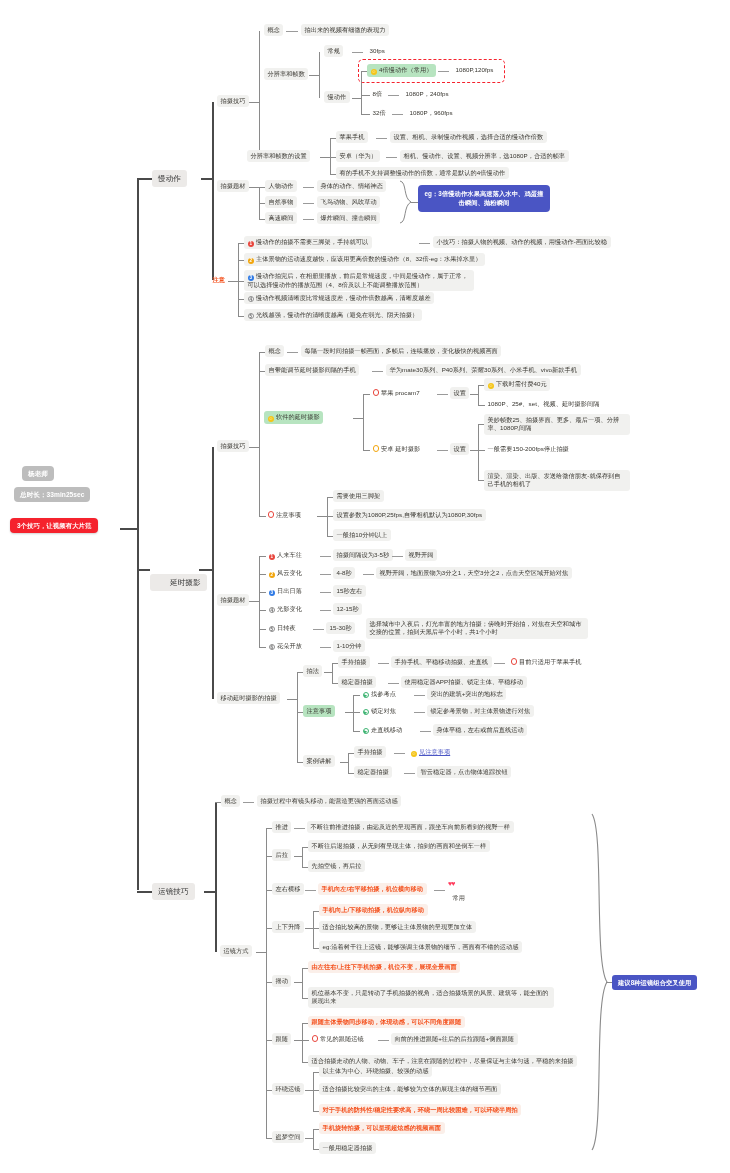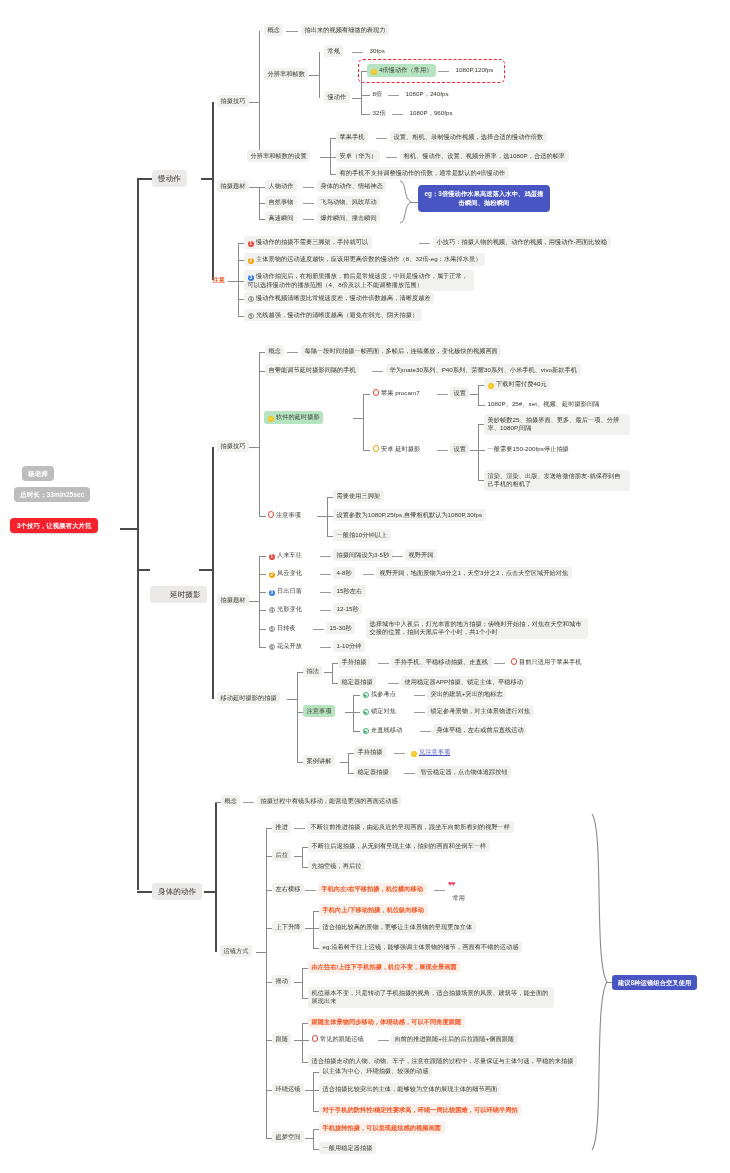--- a/index.html
+++ b/index.html
@@ -90,22 +90,22 @@
 <div id="map">
 
   <div class="node root" style="left:22px; top:466px;">杨老师</div>
   <div class="node root" style="left:14px; top:487px;">总时长：33min25sec</div>
   <div class="node redchip" style="left:10px; top:518px;">3个技巧，让视频有大片范</div>
 
   <div class="hline thick" style="left:120px; top:528px; width:18px;"></div>
   <div class="vline thick" style="left:137px; top:178px; height:712px;"></div>
 
   <div class="node mainbranch" style="left:152px; top:170px;">慢动作</div>
-  <div class="node mainbranch" style="left:150px; top:586px;padding-left:20px;">延时摄影</div>
-  <div class="node mainbranch" style="left:152px; top:883px;">身体的动作</div>
+  <div class="node mainbranch" style="left:150px; top:574px;padding-left:20px;">延时摄影</div>
+  <div class="node mainbranch" style="left:152px; top:883px;">运镜技巧</div>
   <div class="hline thick" style="left:137px; top:178px; width:15px;"></div>
   <div class="hline thick" style="left:137px; top:569px; width:13px;"></div>
   <div class="hline thick" style="left:137px; top:891px; width:15px;"></div>
 
   <div class="hline thick" style="left:201px; top:178px; width:12px;"></div>
   <div class="vline thick" style="left:212px; top:102px; height:120px;"></div>
 
   <div class="node" style="left:217px; top:95px;">拍摄技巧</div>
   <div class="hline" style="left:249px; top:102px; width:11px;"></div>
   <div class="vline" style="left:259px; top:31px; height:126px;"></div>

